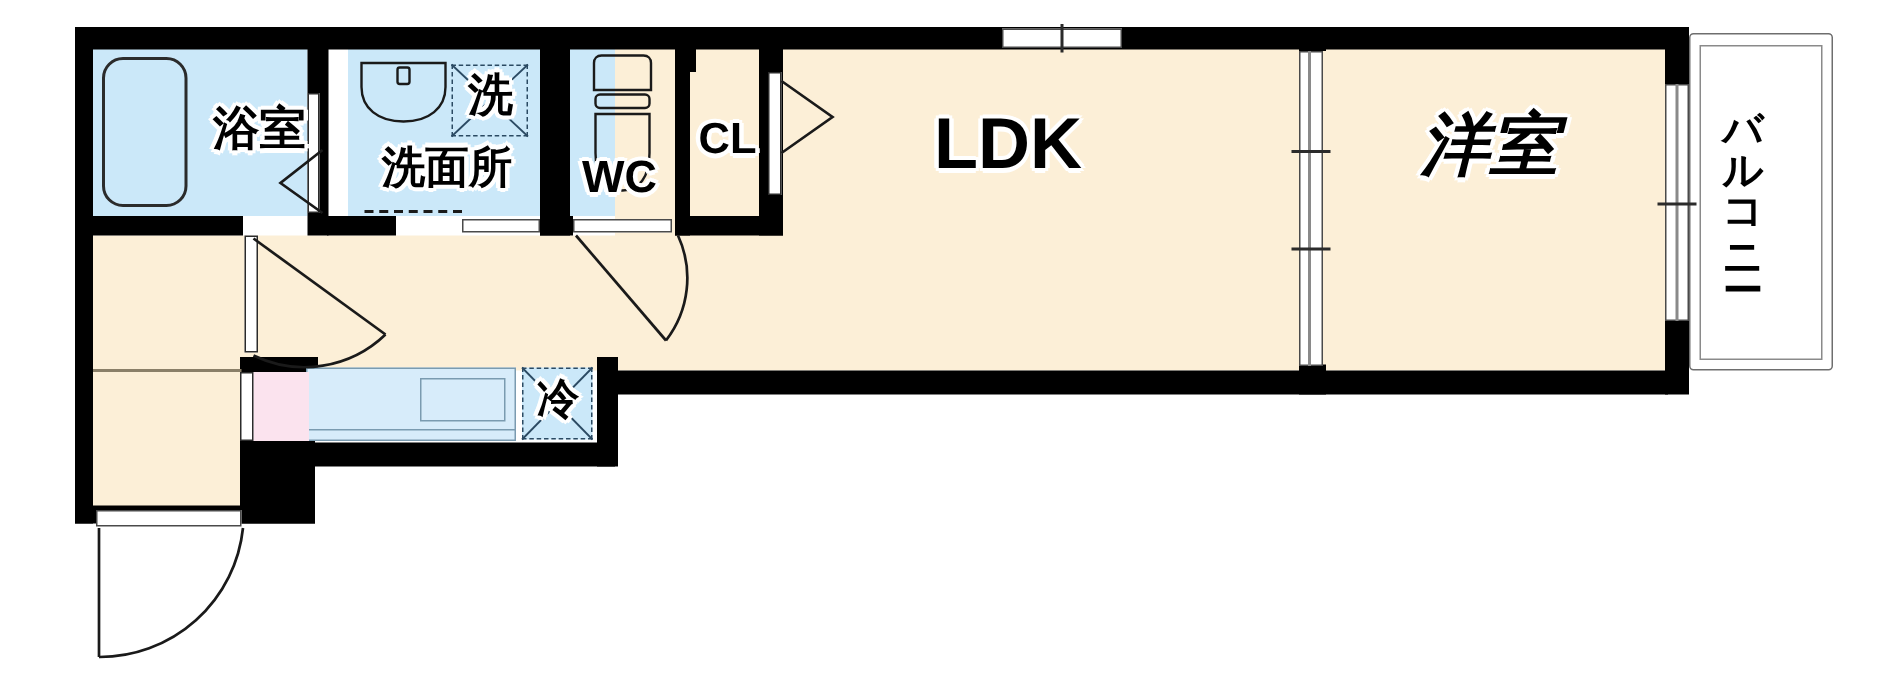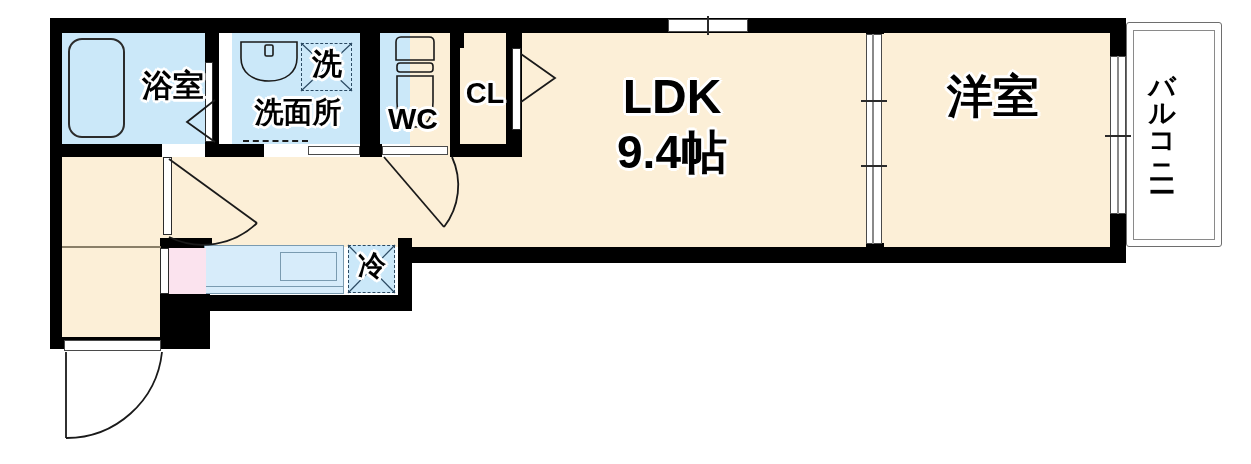--- a/index.html
+++ b/index.html
@@ -177,18 +177,17 @@
 
   <div class="lbl" style="left:133px;top:70px;width:80px;font-size:31px;">浴室</div>
 
   <div class="lbl" style="left:240px;top:97px;width:116px;font-size:29px;">洗面所</div>
 
   <div class="lbl" style="left:382px;top:103px;width:62px;font-size:30px;">WC</div>
 
   <div class="lbl" style="left:459px;top:78px;width:52px;font-size:29px;">CL</div>
 
   <div class="lbl" style="left:592px;top:72px;width:160px;font-size:48px;text-align:center;">LDK</div>
-  <div class="lbl" style="left:592px;top:128px;width:160px;font-size:46px;">9.4帖</div>
 
-  <div class="lbl" style="left:918px;top:72px;width:150px;font-size:46px;">洋室</div>
+  <div class="lbl" style="left:918px;top:72px;width:150px;font-size:46px;font-style:italic;">洋室</div>
 
 
 </div>
 
 </body></html>

